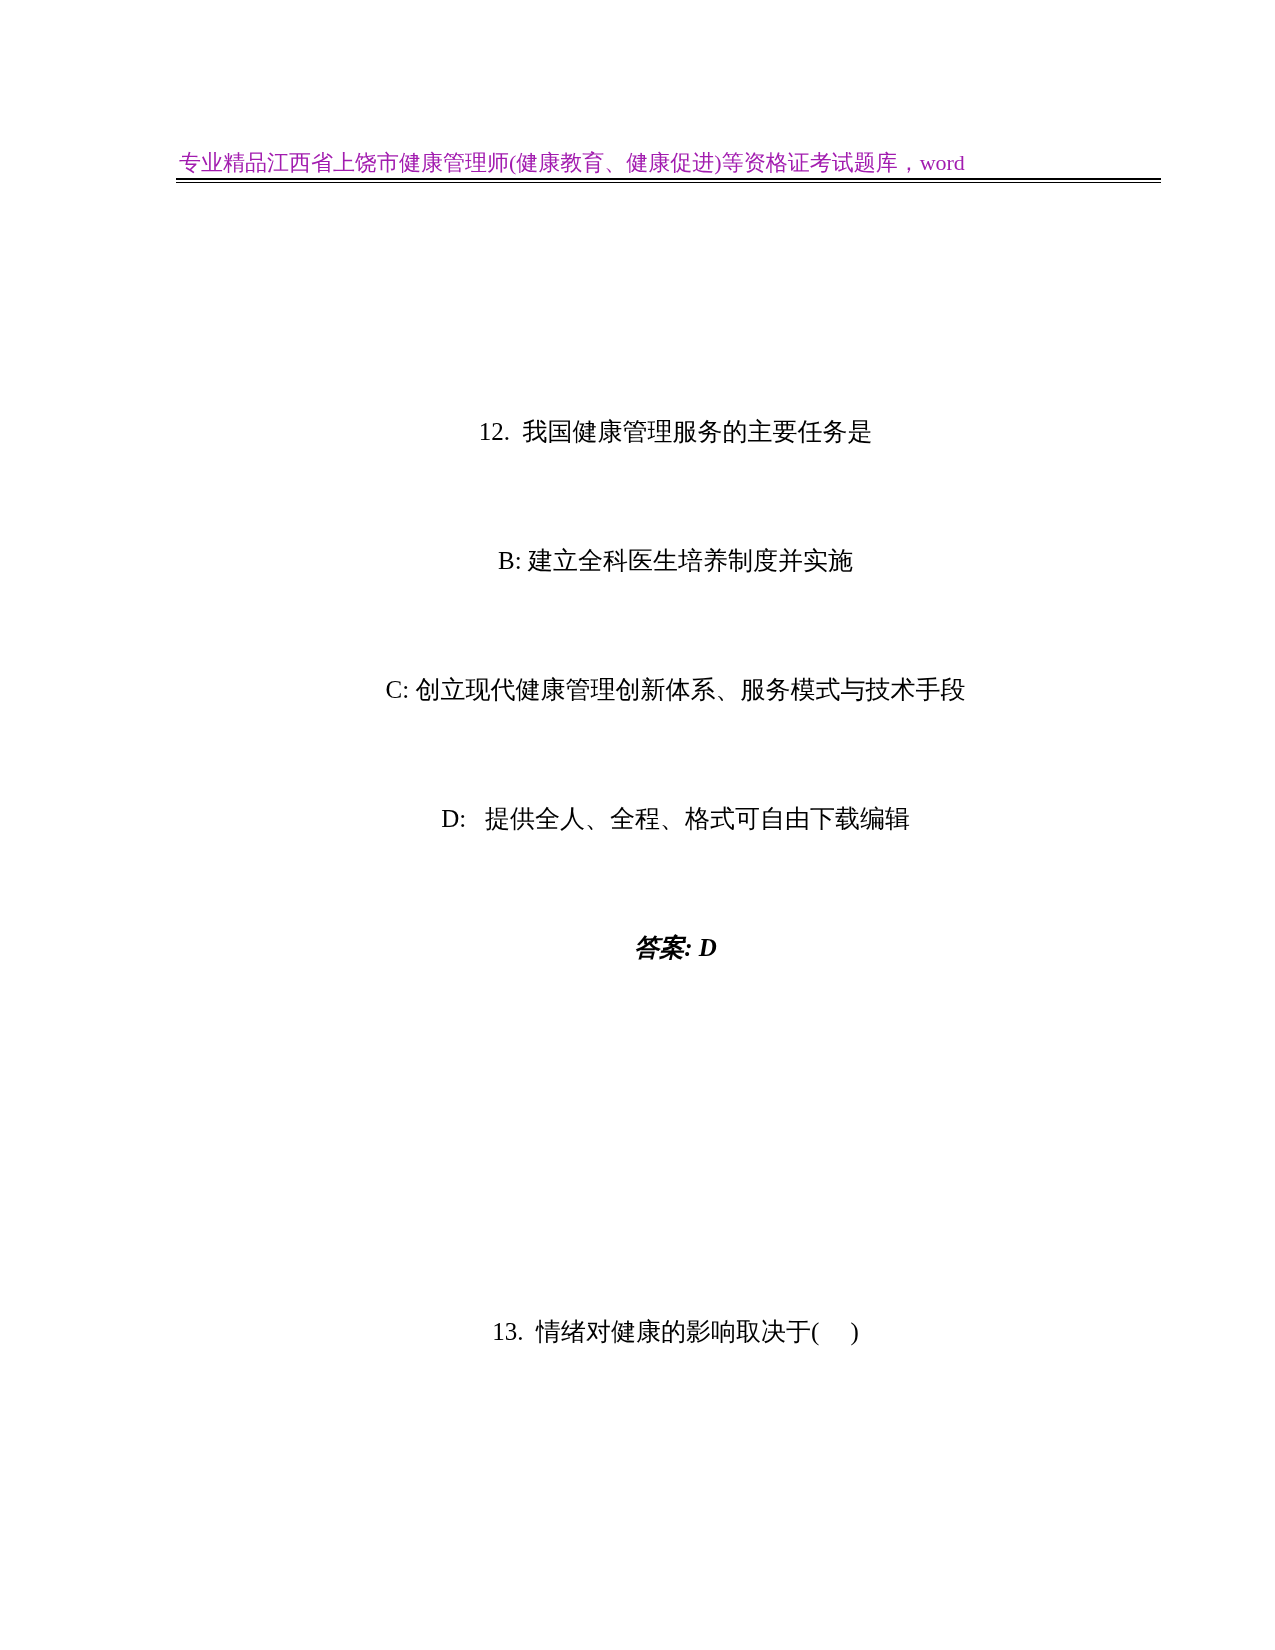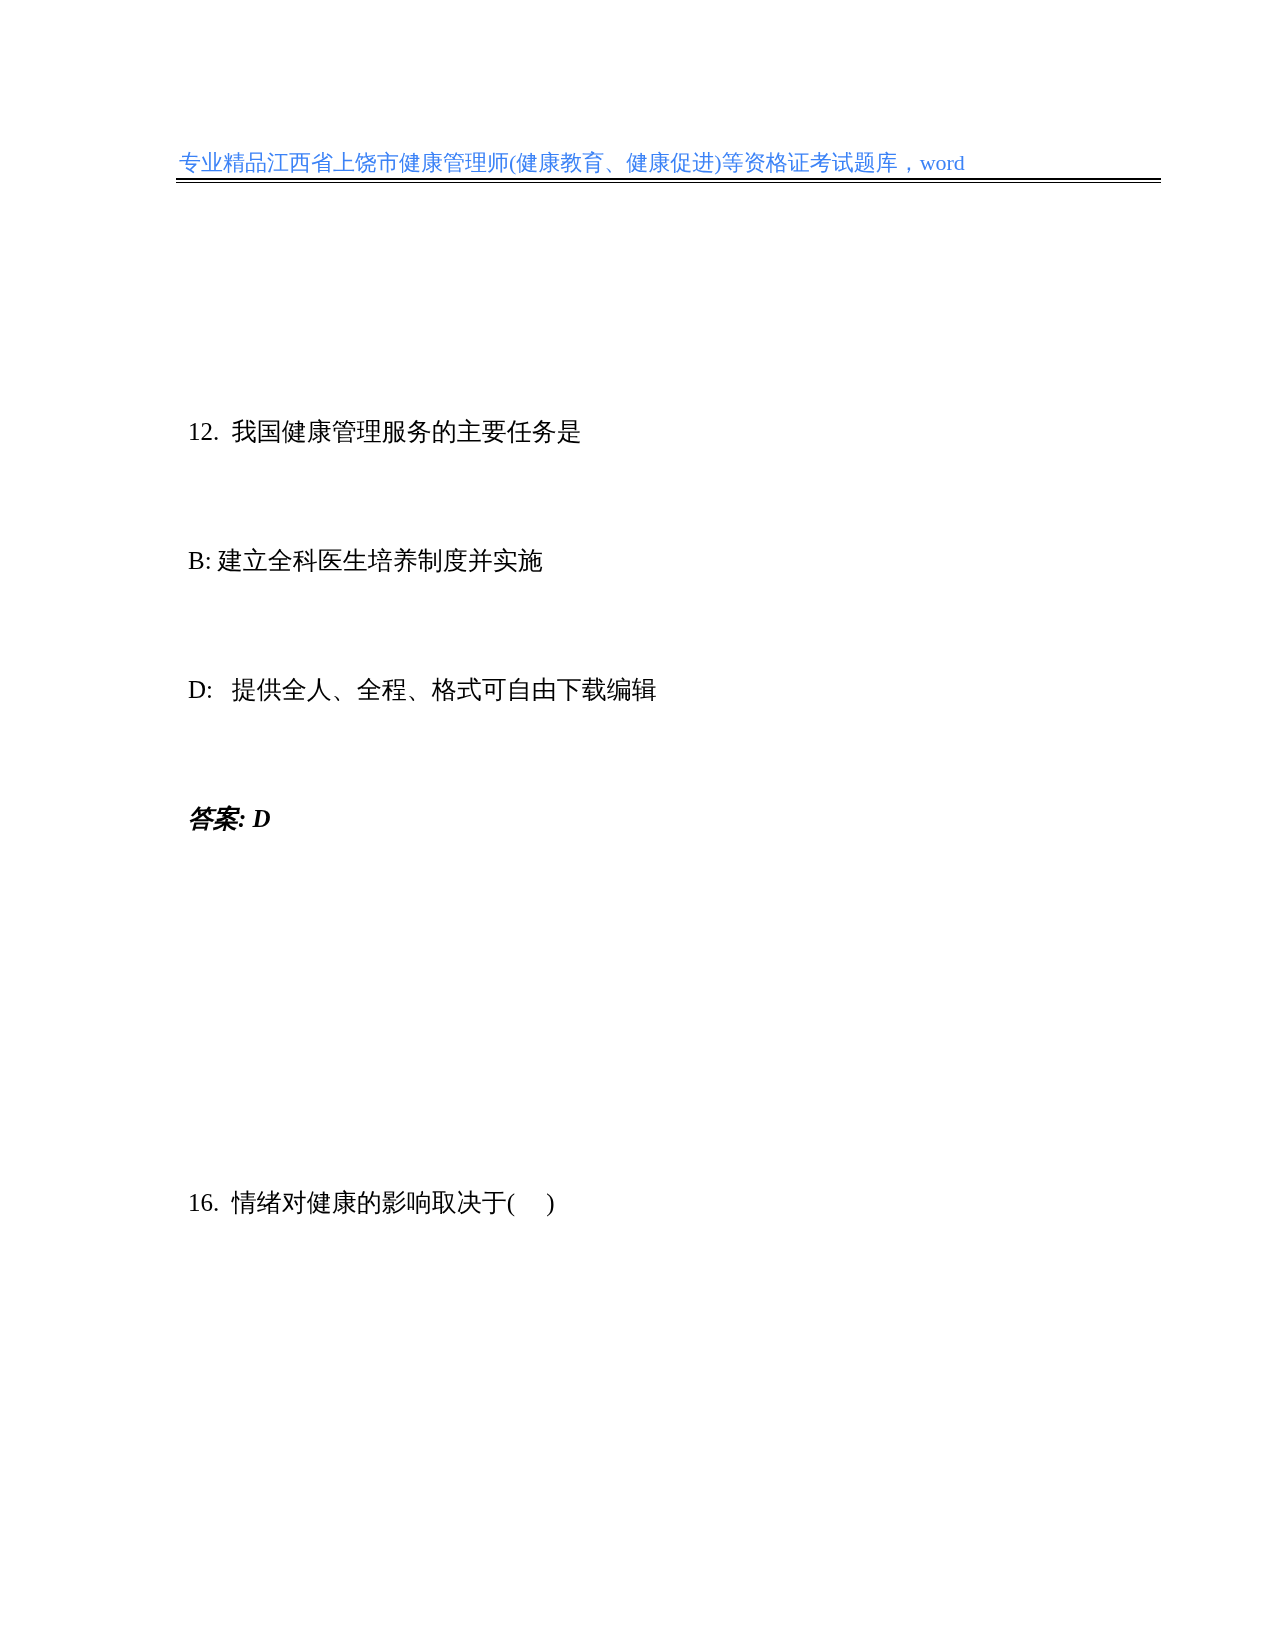--- a/index.html
+++ b/index.html
@@ -21,21 +21,21 @@
     overflow: hidden;
   }
   .header-text {
     position: absolute;
     left: 179px;
     top: 70px;
     width: 900px;
     font-size: 22px;
     line-height: 37px;
     white-space: pre-wrap;
-    color: #3b82f6;
+    color: #a21caf;
   }
   .header-rule {
     position: absolute;
     left: 176px;
     top: 178px;
     width: 985px;
     height: 2px;
     border-top: 2px solid #000000;
     border-bottom: 1px solid #000000;
   }
@@ -46,20 +46,21 @@
     width: 975px;
     font-size: 25px;
     line-height: 43px;
     white-space: pre-wrap;
   }
   .question-block {
     margin: 0 0 40px 0;
   }
   .stem, .opt, .answer {
     min-height: 43px;
+    text-align: center;
   }
   .answer {
     font-weight: bold;
     font-style: italic;
   }
 </style>
 </head>
 <body>
 
 <div class="page">
@@ -69,26 +70,27 @@
       <div>专业精品江西省上饶市健康管理师(健康教育、健康促进)等资格证考试题库，word</div>
     </div>
     <div class="header-rule"></div>
   </header>
 
   <main class="doc-body">
 
     <section class="question-block">
       <div class="stem">12.  我国健康管理服务的主要任务是</div>
       <div class="opt">B: 建立全科医生培养制度并实施</div>
+      <div class="opt">C: 创立现代健康管理创新体系、服务模式与技术手段</div>
       <div class="opt">D:   提供全人、全程、格式可自由下载编辑</div>
       <div class="answer">答案: D</div>
     </section>
 
     <section class="question-block">
-      <div class="stem">16.  情绪对健康的影响取决于(     )</div>
+      <div class="stem">13.  情绪对健康的影响取决于(     )</div>
       
       
       
       
     </section>
 
     
 
     
 

